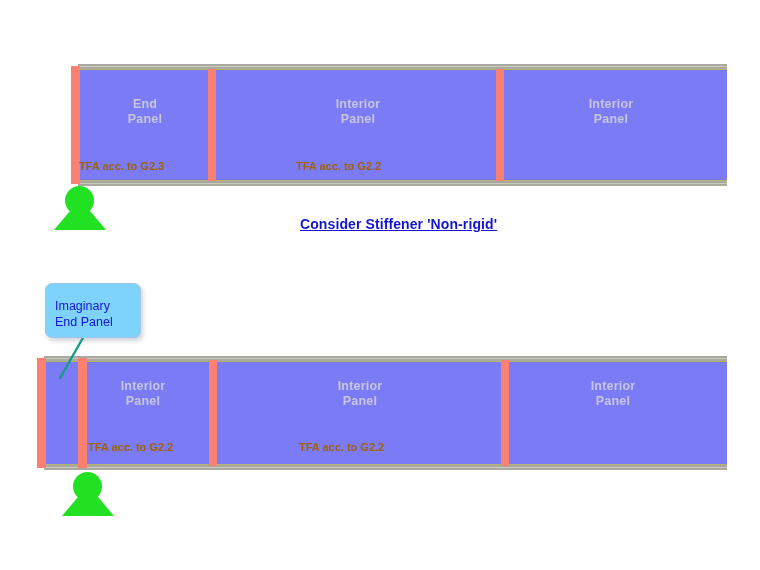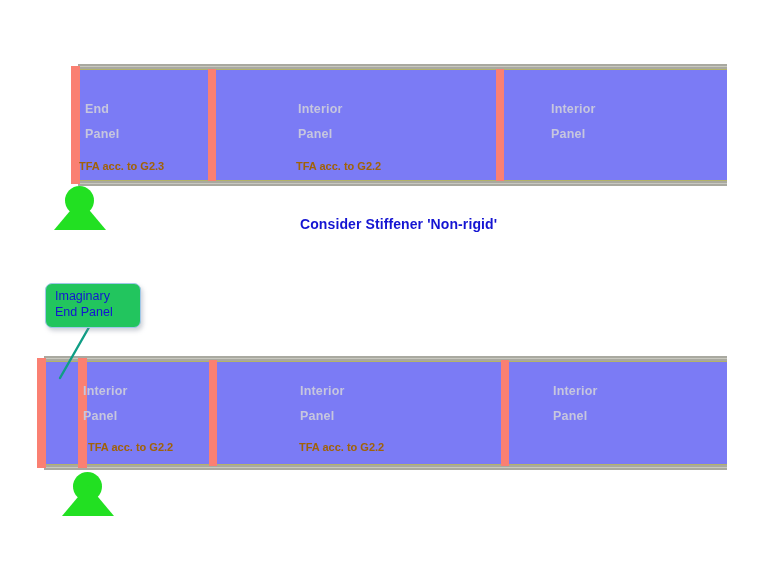--- a/index.html
+++ b/index.html
@@ -64,22 +64,22 @@
     background: #fa8072;
     z-index: 4;
   }
 
   
   .panel-title {
     position: absolute;
     color: #c6c6de;
     font-size: 12.5px;
     font-weight: bold;
-    text-align: left;
-    line-height: 25px;
+    text-align: center;
+    line-height: 15px;
     z-index: 5;
     white-space: pre-line;
     letter-spacing: .2px;
   }
 
   
   .tfa-note {
     position: absolute;
     color: #a16207;
     font-size: 11px;
@@ -120,28 +120,28 @@
     width: 0;
     height: 0;
     border-left: 26px solid transparent;
     border-right: 26px solid transparent;
     border-bottom: 31px solid #22e022;
   }
 
   
   .callout {
     position: absolute;
-    background: #22c55e;
+    background: #7dd3fc;
     border: 1.6px solid #9fc7e8;
     border-radius: 7px;
     box-shadow: 2px 3px 4px rgba(120,130,150,.35);
     color: #1414d2;
     font-size: 12.5px;
     line-height: 16px;
-    padding: 4px 9px 7px 9px;
+    padding: 14px 9px 7px 9px;
     white-space: pre-line;
     z-index: 20;
   }
 
   .leader {
     position: absolute;
     z-index: 19;
     overflow: visible;
   }
 </style>
@@ -169,21 +169,21 @@
 Panel</div>
 
   <div class="tfa-note" style="left:79px; top:160px;">TFA acc. to G2.3</div>
   <div class="tfa-note" style="left:296px; top:160px;">TFA acc. to G2.2</div>
 
   <div class="support" style="left:54px; top:186px;">
     <div class="ball"></div>
     <div class="tri"></div>
   </div>
 
-  <div class="caption" style="left:300px; top:216px;">Consider Stiffener 'Non-rigid'</div>
+  <div class="caption" style="left:300px; top:216px;text-decoration:underline;">Consider Stiffener 'Non-rigid'</div>
 
   <div class="beam" style="left:44px; top:356px; width:683px; height:114px;">
     <div class="beam-frame"></div>
     <div class="beam-web"></div>
     <div class="flange-line" style="top:2px;"></div>
     <div class="flange-line" style="bottom:2px;"></div>
   </div>
 
   <div class="stiffener" style="left:37px; top:358px; width:9px; height:110px;"></div>
   <div class="stiffener" style="left:78px; top:358px; width:9px; height:110px;"></div>

